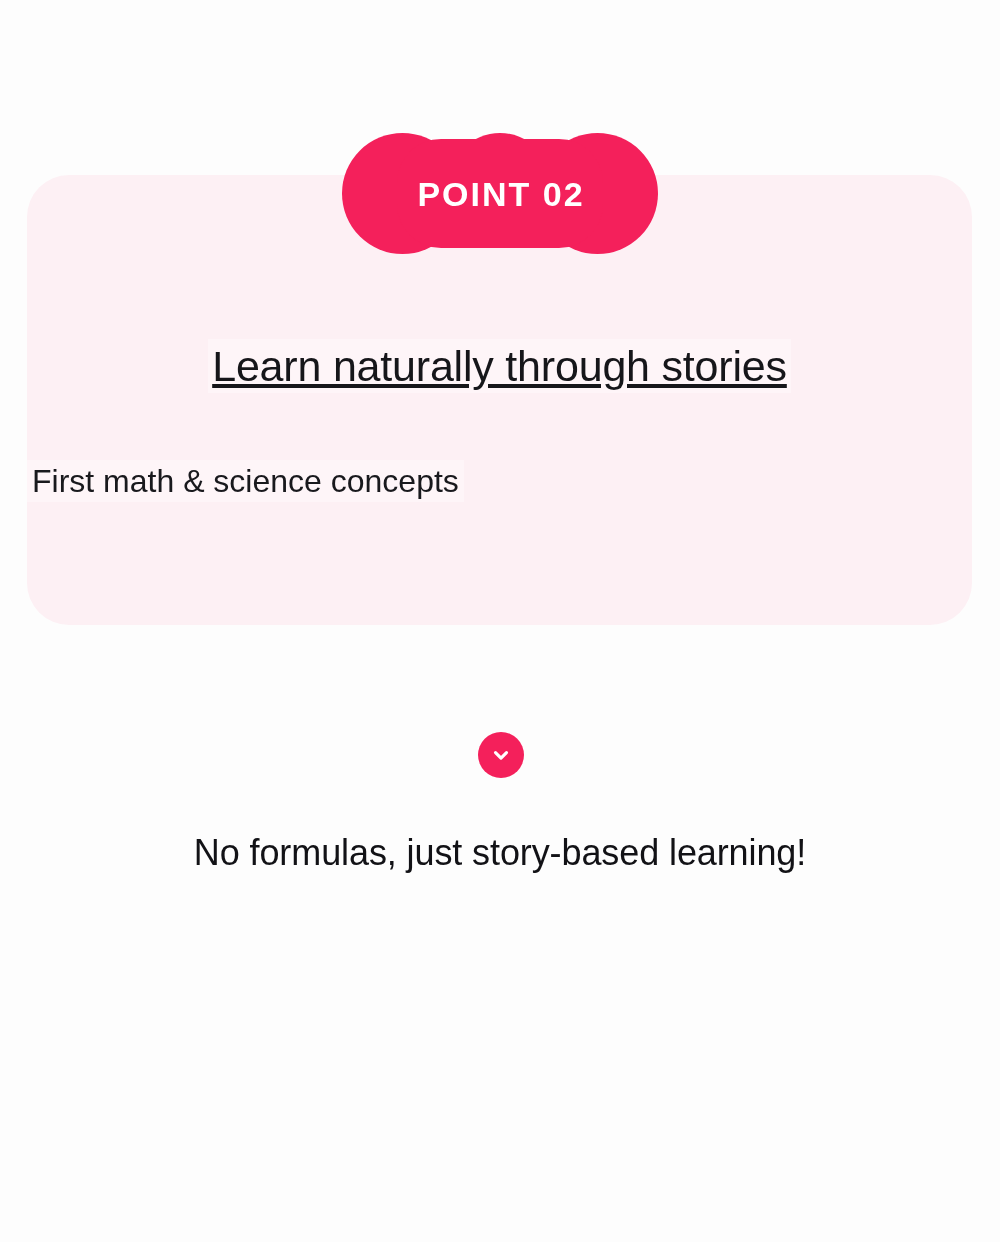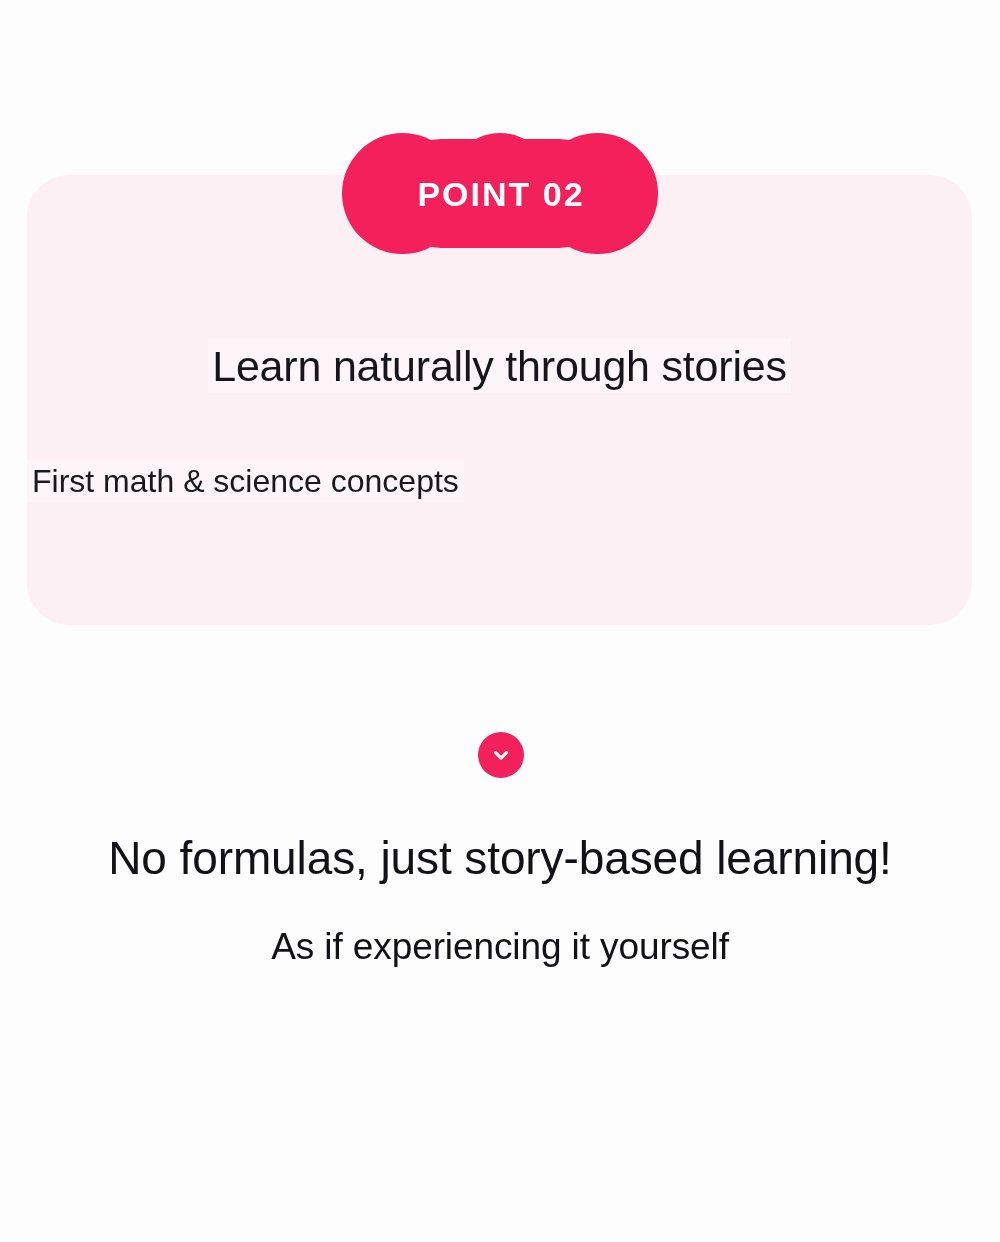--- a/index.html
+++ b/index.html
@@ -81,20 +81,21 @@
     font-size: 43px;
     font-weight: 400;
     color: #16161a;
     line-height: 1.2;
     letter-spacing: -0.2px;
   }
 
   .card-title .band {
     background: #fef5f8;
     padding: 3px 4px;
+    text-decoration: underline;
   }
 
   .card-subtitle {
     position: absolute;
     left: 27px;
     top: 462px;
     width: 945px;
     text-align: left;
     font-size: 32px;
     font-weight: 400;
@@ -129,21 +130,21 @@
   .benefit-line {
     position: absolute;
     left: 0;
     width: 1000px;
     text-align: center;
     color: #121216;
     font-weight: 400;
     line-height: 1.2;
   }
 
-  .benefit-1 { top: 831px; font-size: 46px; letter-spacing: -0.1px; }
+  .benefit-1 { top: 831px; font-size: 36px; letter-spacing: -0.1px; }
   .benefit-2 { top: 925px; font-size: 37px; letter-spacing: -0.1px; }
   .benefit-3 { top: 1020px; font-size: 34px; letter-spacing: -0.1px; }
 </style>
 </head>
 <body>
 
 <div class="page">
 
   <div class="highlight-card"></div>
 
@@ -167,15 +168,14 @@
     <span class="band">First math &amp; science concepts</span>
   </div>
 
   <div class="chevron-circle">
     <svg width="22" height="22" viewBox="0 0 24 24" fill="none" stroke="#FFFFFF" stroke-width="3.4" stroke-linecap="round" stroke-linejoin="round">
       <polyline points="6 9.5 12 15.5 18 9.5"></polyline>
     </svg>
   </div>
 
   <div class="benefit-line benefit-1">No formulas, just story-based learning!</div>
-  <div class="benefit-line benefit-2">As if experiencing it yourself</div>
 
 </div>
 
 </body></html>

